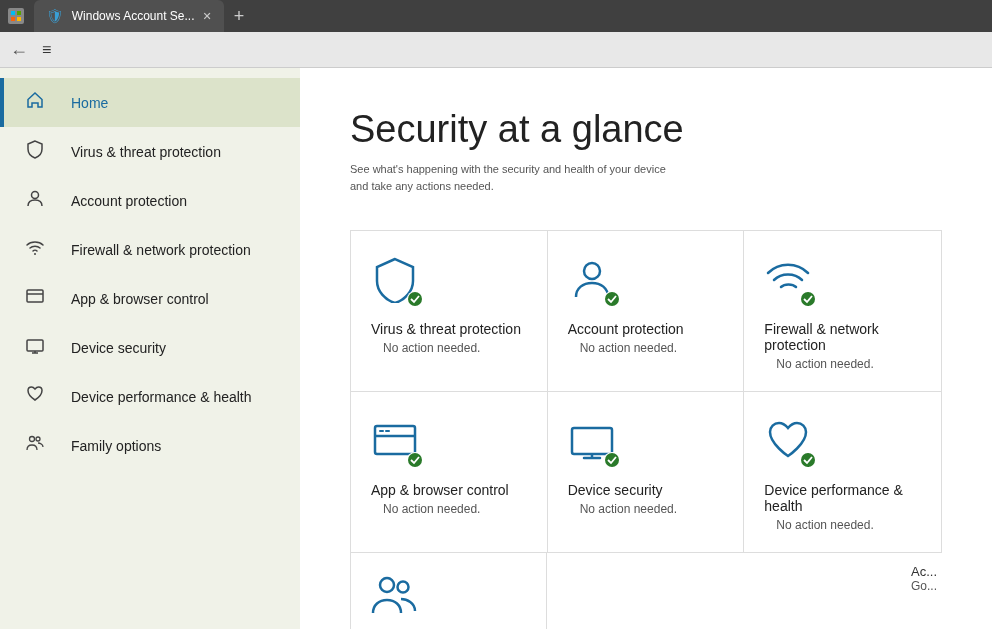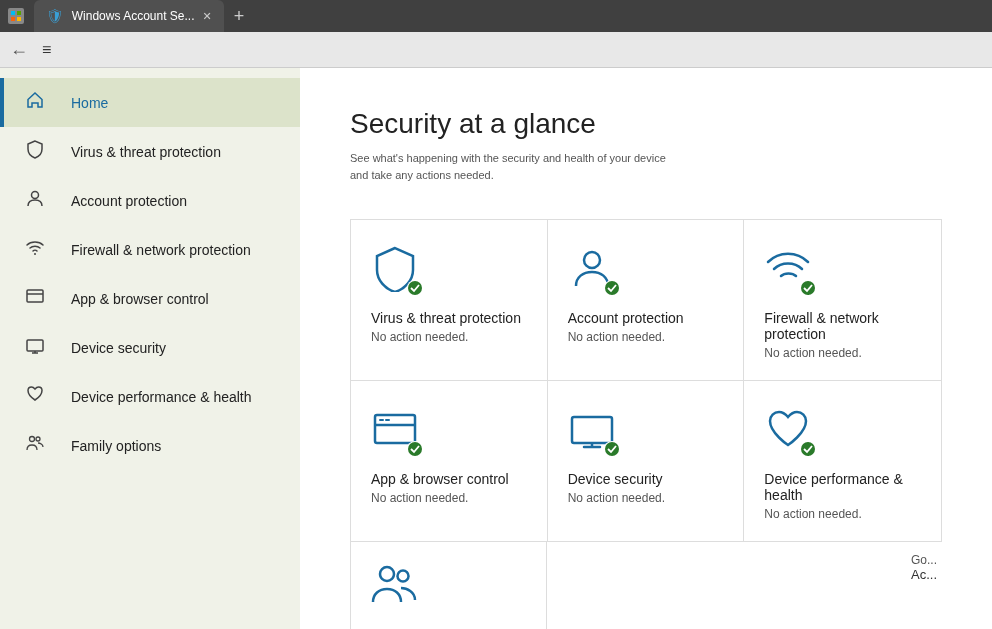--- a/index.html
+++ b/index.html
@@ -103,21 +103,21 @@
     .sidebar-item.active .sidebar-icon { color: #1a6ba0; }
 
     
     .content {
       flex: 1;
       padding: 40px 50px;
       overflow-y: auto;
       background: #fff;
     }
     .content-title {
-      font-size: 28px;
+      font-size: 38px;
       font-weight: 300;
       color: #222;
       margin-bottom: 10px;
     }
     .content-subtitle {
       font-size: 11px;
       color: #555;
       margin-bottom: 36px;
       line-height: 1.5;
     }
@@ -154,20 +154,21 @@
       color: #2a7a2a;
     }
     .card-title {
       font-size: 14px;
       color: #222;
       margin-bottom: 4px;
     }
     .card-status {
       font-size: 12px;
       color: #555;
+      margin-left: 12px;
     }
   </style>
 </head>
 <body>
 
 <div class="titlebar">
   <div class="titlebar-apps">
     <div class="titlebar-app-icon">
       <svg width="12" height="12" viewBox="0 0 12 12">
         <rect x="1" y="1" width="4" height="4" fill="#00bcf2"></rect>
@@ -390,18 +391,18 @@
         <svg width="48" height="52" viewBox="0 0 48 52" fill="none">
           <circle cx="16" cy="12" r="7" stroke="#1a6ba0" stroke-width="2.5" fill="none"></circle>
           <circle cx="32" cy="14" r="5.5" stroke="#1a6ba0" stroke-width="2.5" fill="none"></circle>
           <path d="M2 40c0-8 6-13 14-13s14 5 14 13" stroke="#1a6ba0" stroke-width="2.5" fill="none"></path>
           <path d="M30 26c6 0 14 4 14 12" stroke="#1a6ba0" stroke-width="2.5" fill="none"></path>
         </svg>
       </div>
     </div>
 
     <div style="position:relative; margin-top:-80px; margin-left: auto; text-align:right; padding-right: 5px;">
+      <div style="font-size:13px; color:#333;">Ac...</div>
       <div style="font-size:12px; color:#555;">Go...</div>
-      <div style="font-size:13px; color:#333;">Ac...</div>
     </div>
   </div>
 
 </div>
 
 </body></html>

